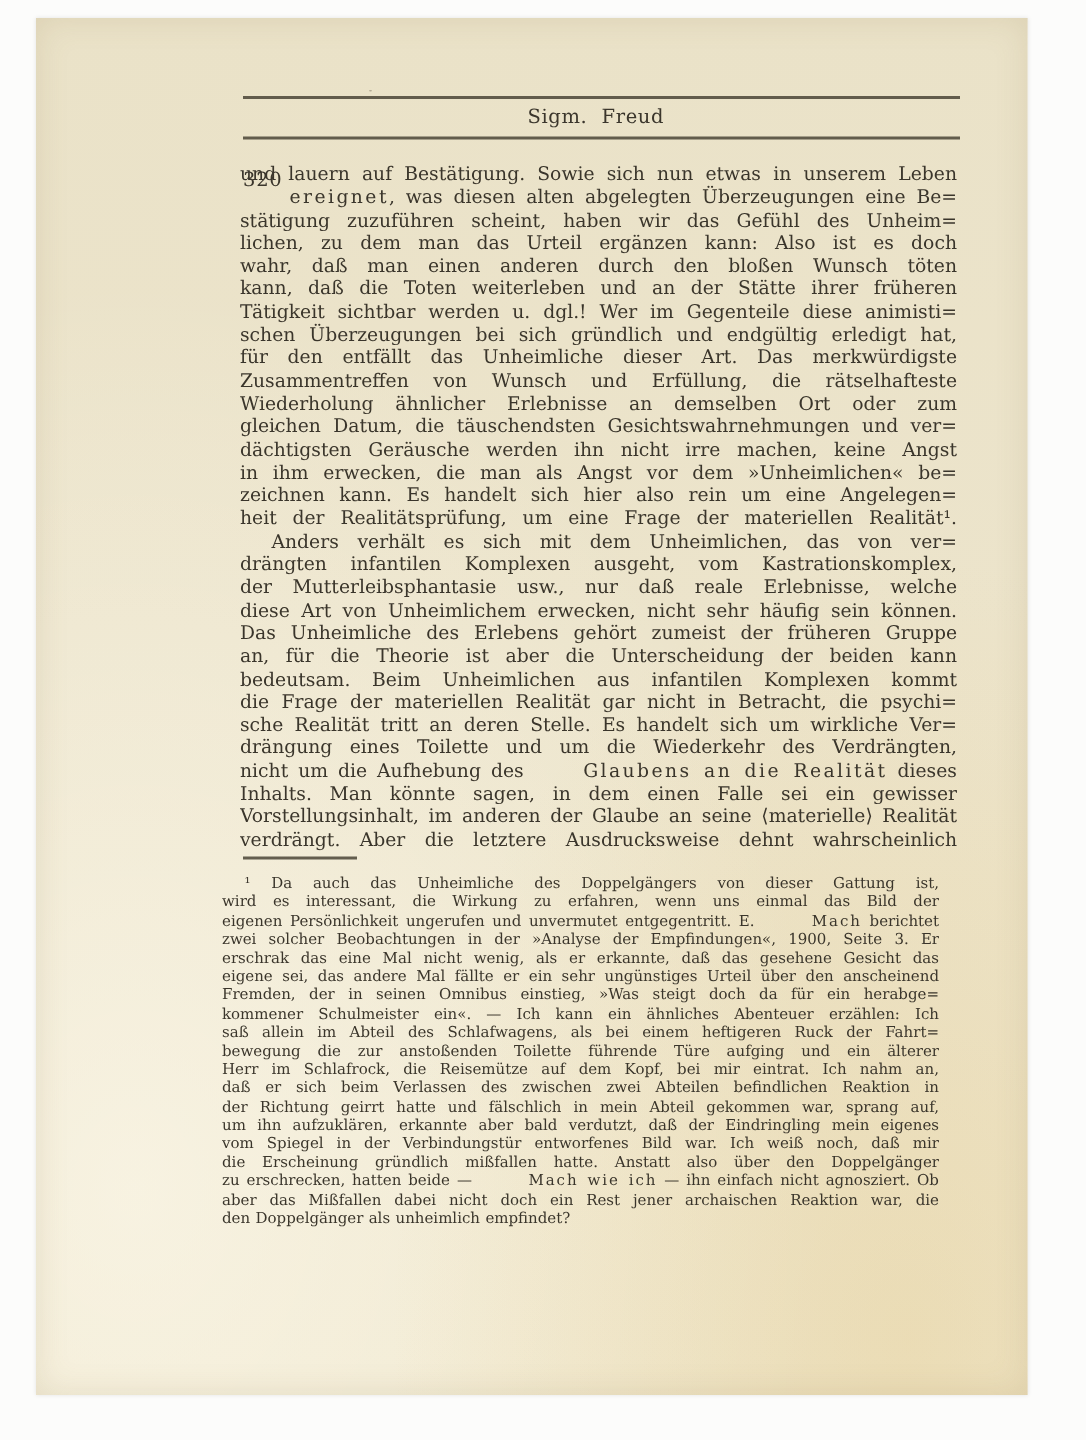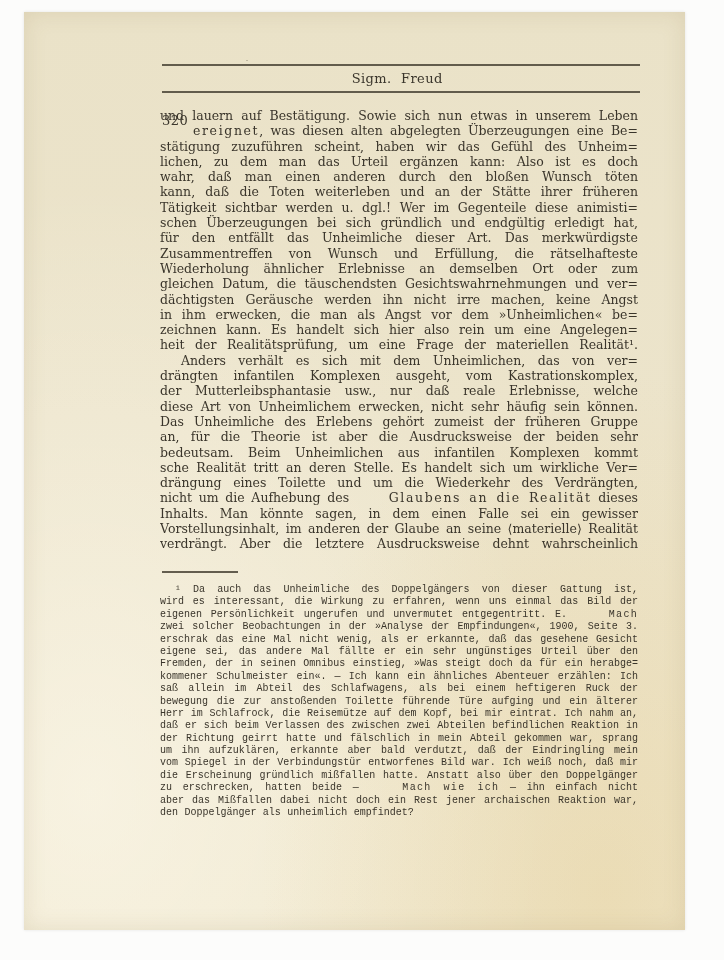--- a/index.html
+++ b/index.html
@@ -41,23 +41,22 @@
     height:15.3px;line-height:15.3px;overflow:hidden;
     text-align:justify;text-align-last:justify;
     word-spacing:0.5px;
   }
   .body-text .line.indent{padding-left:21px;}
   .footnote-rule{
     position:absolute;left:138px;top:559px;width:76px;height:1.5px;
     background:#4a4436;opacity:0.85;
   }
   .footnote{
-    position:absolute;left:136px;top:572px;width:478px;
+    position:absolute;left:124px;top:572px;width:478px;
     font-size:10px;
-    font-family:Liberation Mono, monospace;
   }
   .footnote .line{
     height:12.4px;line-height:12.4px;overflow:hidden;
     text-align:justify;text-align-last:justify;
     word-spacing:0.4px;
   }
   .footnote .line.indent{padding-left:15px;}
   .footnote .line:last-child{text-align-last:left;}
   .gesperrt{letter-spacing:0.13em;margin-left:33px;}
   .speck{position:absolute;border-radius:50%;background:#4d4636;}
@@ -92,22 +91,23 @@
       <div class="line">gleichen Datum, die täuschendsten Gesichtswahrnehmungen und ver=</div>
       <div class="line">dächtigsten Geräusche werden ihn nicht irre machen, keine Angst</div>
       <div class="line">in ihm erwecken, die man als Angst vor dem »Unheimlichen« be=</div>
       <div class="line">zeichnen kann. Es handelt sich hier also rein um eine Angelegen=</div>
       <div class="line">heit der Realitätsprüfung, um eine Frage der materiellen Realität¹.</div>
       <div class="line indent">Anders verhält es sich mit dem Unheimlichen, das von ver=</div>
       <div class="line">drängten infantilen Komplexen ausgeht, vom Kastrationskomplex,</div>
       <div class="line">der Mutterleibsphantasie usw., nur daß reale Erlebnisse, welche</div>
       <div class="line">diese Art von Unheimlichem erwecken, nicht sehr häufig sein können.</div>
       <div class="line">Das Unheimliche des Erlebens gehört zumeist der früheren Gruppe</div>
-      <div class="line">an, für die Theorie ist aber die Ausdrucksweise der beiden sehr</div>
+      <div class="line">an, für die Theorie ist aber die Unterscheidung der beiden kann</div>
       <div class="line">bedeutsam. Beim Unheimlichen aus infantilen Komplexen kommt</div>
+      <div class="line">die Frage der materiellen Realität gar nicht in Betracht, die psychi=</div>
       <div class="line">sche Realität tritt an deren Stelle. Es handelt sich um wirkliche Ver=</div>
       <div class="line">drängung eines Toilette und um die Wiederkehr des Verdrängten,</div>
       <div class="line">nicht um die Aufhebung des <span class="gesperrt">Glaubens an die Realität</span> dieses</div>
       <div class="line">Inhalts. Man könnte sagen, in dem einen Falle sei ein gewisser</div>
       <div class="line">Vorstellungsinhalt, im anderen der Glaube an seine ⟨materielle⟩ Realität</div>
       <div class="line">verdrängt. Aber die letztere Ausdrucksweise dehnt wahrscheinlich</div>
     </main>
 
   <div class="footnote-rule"></div>
 

